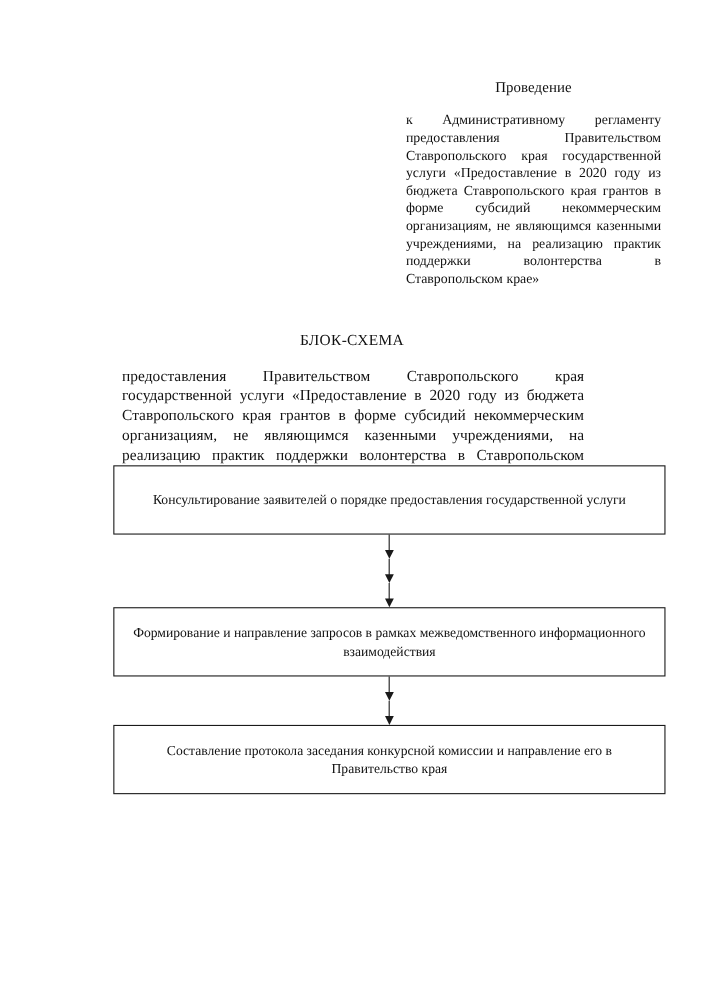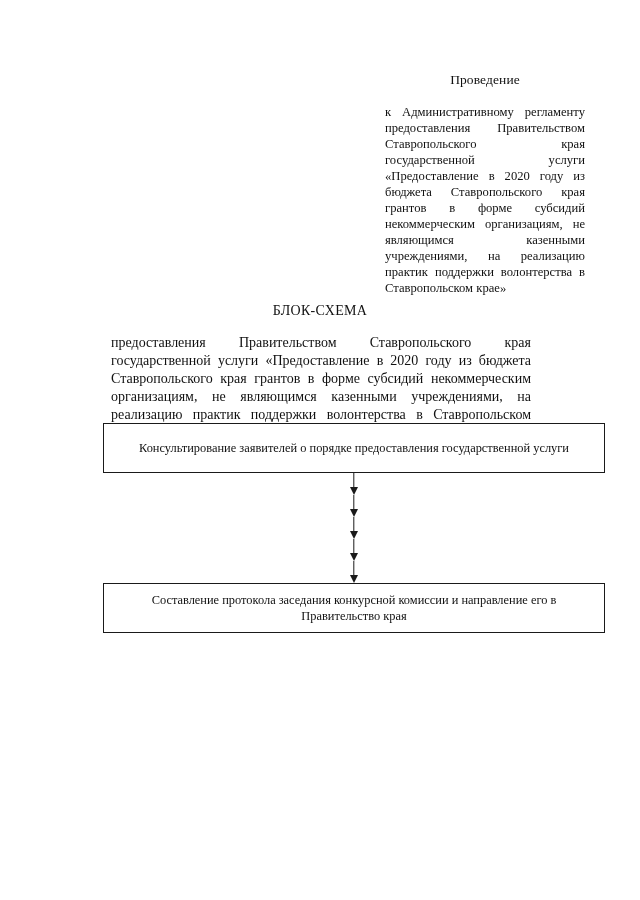--- a/index.html
+++ b/index.html
@@ -37,21 +37,21 @@
     font-size: 13.5px;
     line-height: 1.25;
     margin: 0 0 13px 0;
     letter-spacing: .1px;
   }
   .header-body {
     text-align: justify;
     text-align-last: left;
     font-size: 12.6px;
     line-height: 1.27;
-    margin: 16px;
+    margin: 0;
     hyphens: manual;
     word-spacing: .2px;
   }
 
   
   .scheme-title {
     position: absolute;
     left: 0;
     top: 303px;
     width: 640px;
@@ -88,21 +88,21 @@
     justify-content: center;
     text-align: center;
     font-size: 12.4px;
     line-height: 1.3;
     padding: 4px 14px;
   }
   .flow-box .box-text {
     display: block;
     width: 100%;
   }
-  .flow-box.h1 { height: 50px; }
+  .flow-box.h1 { height: 63px; }
   .flow-box.h2 { height: 36px; }
 
   .connector {
     position: relative;
     height: 22px;
     width: 502px;
   }
   .connector .stem {
     position: absolute;
     left: 50%;
@@ -147,20 +147,23 @@
         <div class="head"></div>
       </div>
       <div class="connector">
         <div class="stem"></div>
         <div class="head"></div>
       </div>
       <div class="connector">
         <div class="stem"></div>
         <div class="head"></div>
       </div>
+      <div class="flow-box h1">
+        <span class="box-text">Формирование и направление запросов в рамках межведомственного информационного взаимодействия</span>
+      </div>
       <div class="connector">
         <div class="stem"></div>
         <div class="head"></div>
       </div>
       <div class="connector">
         <div class="stem"></div>
         <div class="head"></div>
       </div>
       <div class="flow-box h1">
         <span class="box-text">Составление протокола заседания конкурсной комиссии и направление его в Правительство края</span>

